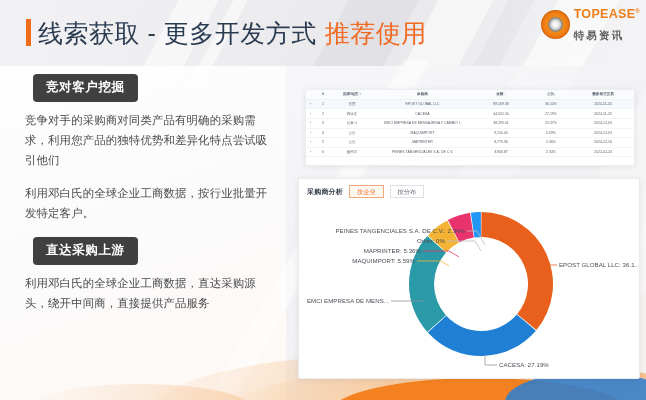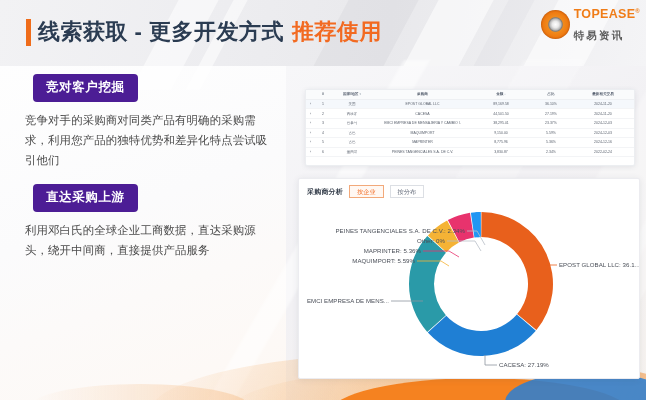--- a/index.html
+++ b/index.html
@@ -41,21 +41,21 @@
   .swoosh{ position:absolute; border-radius:50%; filter:blur(.3px); }
 
   
   #header{ position:absolute; left:0; top:0; width:646px; height:66px; z-index:5; }
   .title-bar{
     position:absolute; left:26px; top:19px;
     width:5px; height:27px; background:#ef6c1a;
   }
   .title-text{
     position:absolute; left:38px; top:17px;
-    font-size:22px; font-weight:bold; color:#2b3c52;
+    font-size:25px; font-weight:normal; color:#2b3c52;
     letter-spacing:.5px; white-space:nowrap;
   }
   .title-hl{ color:#f26a21; margin-left:8px; }
 
   
   #logo{ position:absolute; right:6px; top:8px; display:flex; align-items:center; gap:4px; }
   .logo-mark{
     width:29px; height:29px; border-radius:50%;
     background:radial-gradient(circle at 50% 50%,
       #ffffff 0%,#e9e9e9 16%,#b9b9b9 27%,#7e7e7e 33%,
@@ -65,21 +65,21 @@
   .logo-txt{ line-height:1.05; }
   .logo-en{ font-size:12.5px; font-weight:bold; color:#f07d18; letter-spacing:.3px; }
   .logo-en sup{ font-size:6px; vertical-align:super; }
   .logo-cn{ font-size:10.5px; font-weight:bold; color:#5d5d5d; letter-spacing:2.2px;margin-top:9px; }
 
   
   #left-col{ position:absolute; left:0; top:74px; width:288px; z-index:5; }
   .block{ margin-bottom:13px; }
   .tag{
     display:inline-block; margin-left:33px;
-    background:#4c1d95; color:#fff;
+    background:#404040; color:#fff;
     font-size:12.5px; font-weight:bold; letter-spacing:.6px;
     padding:5px 13px 6px; border-radius:4px;
   }
   .para{
     margin:9px 20px 0 25px;
     font-size:11.4px; line-height:1.75;
     color:#4a4a4a; letter-spacing:.15px;
   }
 
   
@@ -183,20 +183,21 @@
 </div>
 
 <div id="left-col">
 
   <div class="block">
     <div class="tag">竞对客户挖掘</div>
     <div class="para">竞争对手的采购商对同类产品有明确的采购需求，利用您产品的独特优势和差异化特点尝试吸引他们</div>
   </div>
 
   <div class="block">
+    <div class="para">利用邓白氏的全球企业工商数据，按行业批量开发特定客户。</div>
   </div>
 
   <div class="block">
     <div class="tag">直达采购上游</div>
     <div class="para">利用邓白氏的全球企业工商数据，直达采购源头，绕开中间商，直接提供产品服务</div>
   </div>
 
 </div>
 
 <div id="table-card">

